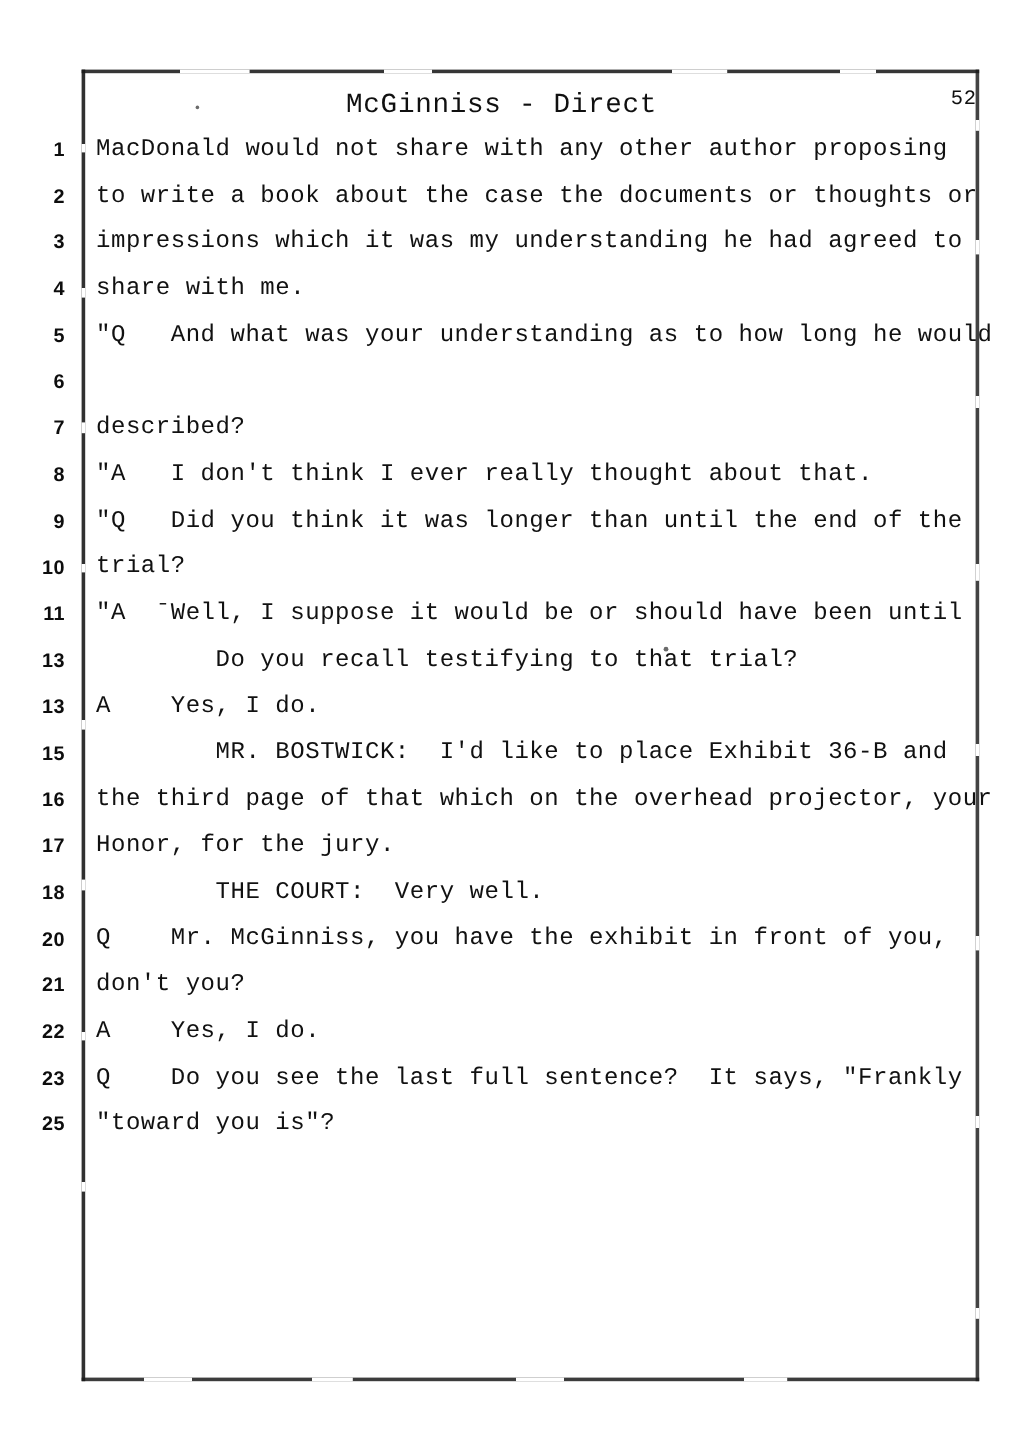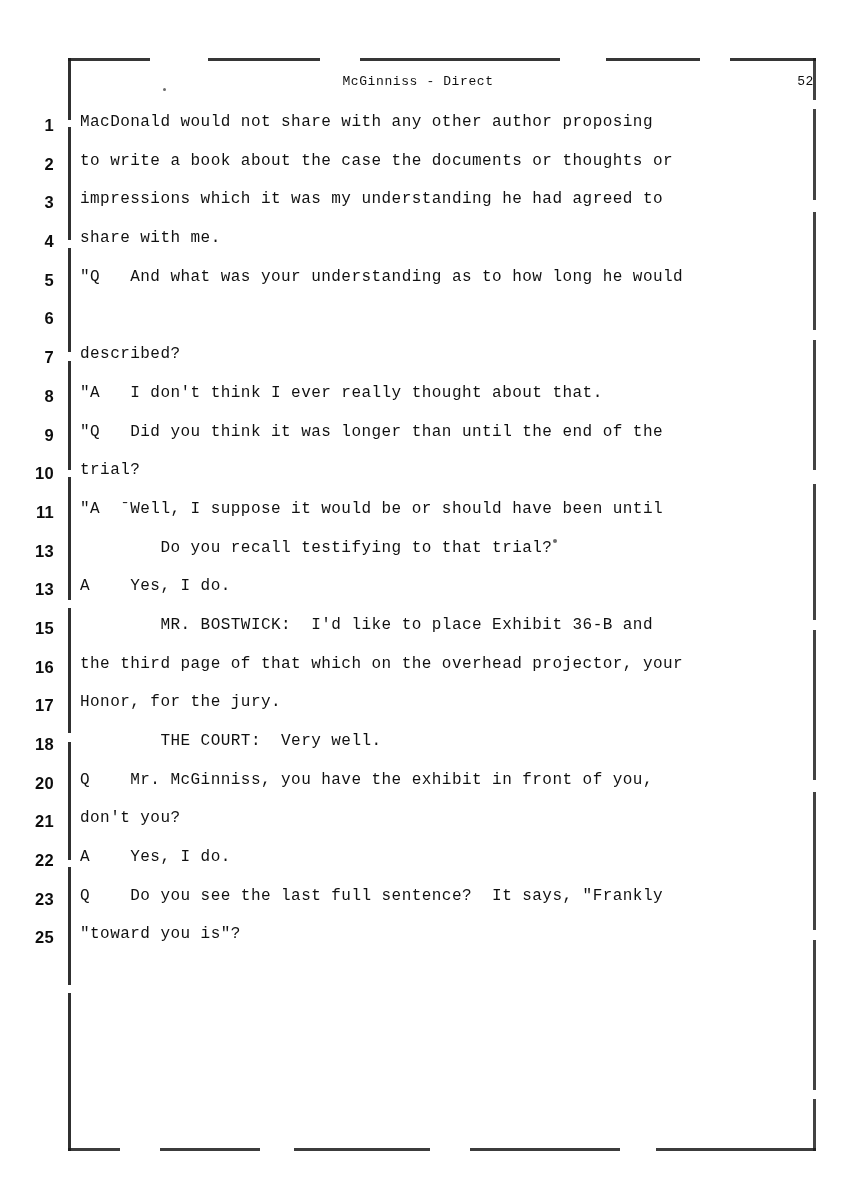--- a/index.html
+++ b/index.html
@@ -66,30 +66,30 @@
     top: 74px;
     width: 748px;
     height: 30px;
   }
   .header-title {
     position: absolute;
     left: 0;
     top: 0;
     width: 700px;
     text-align: center;
-    font-size: 13px;
+    font-size: 23px;
     letter-spacing: 0.6px;
     color: #101010;
     white-space: pre;
   }
   .header-page {
     position: absolute;
     right: 2px;
     top: 0;
-    font-size: 13px;
+    font-size: 17px;
     color: #101010;
     letter-spacing: 0.6px;
   }
 
   
   .lines {
     position: absolute;
     left: 0;
     top: 113px;
     width: 860px;
@@ -107,21 +107,21 @@
     font-size: 16.5px;
     font-weight: bold;
     color: #0d0d0d;
     font-family: "Liberation Sans", sans-serif;
     letter-spacing: 0.3px;
   }
   .line-text {
     position: absolute;
     left: 80px;
     top: 0;
-    font-size: 16px;
+    font-size: 20px;
     letter-spacing: 0.45px;
     color: #111111;
     white-space: pre;
   }
 
   
   .speck {
     position: absolute;
     background: #3a3a3a;
     border-radius: 50%;

